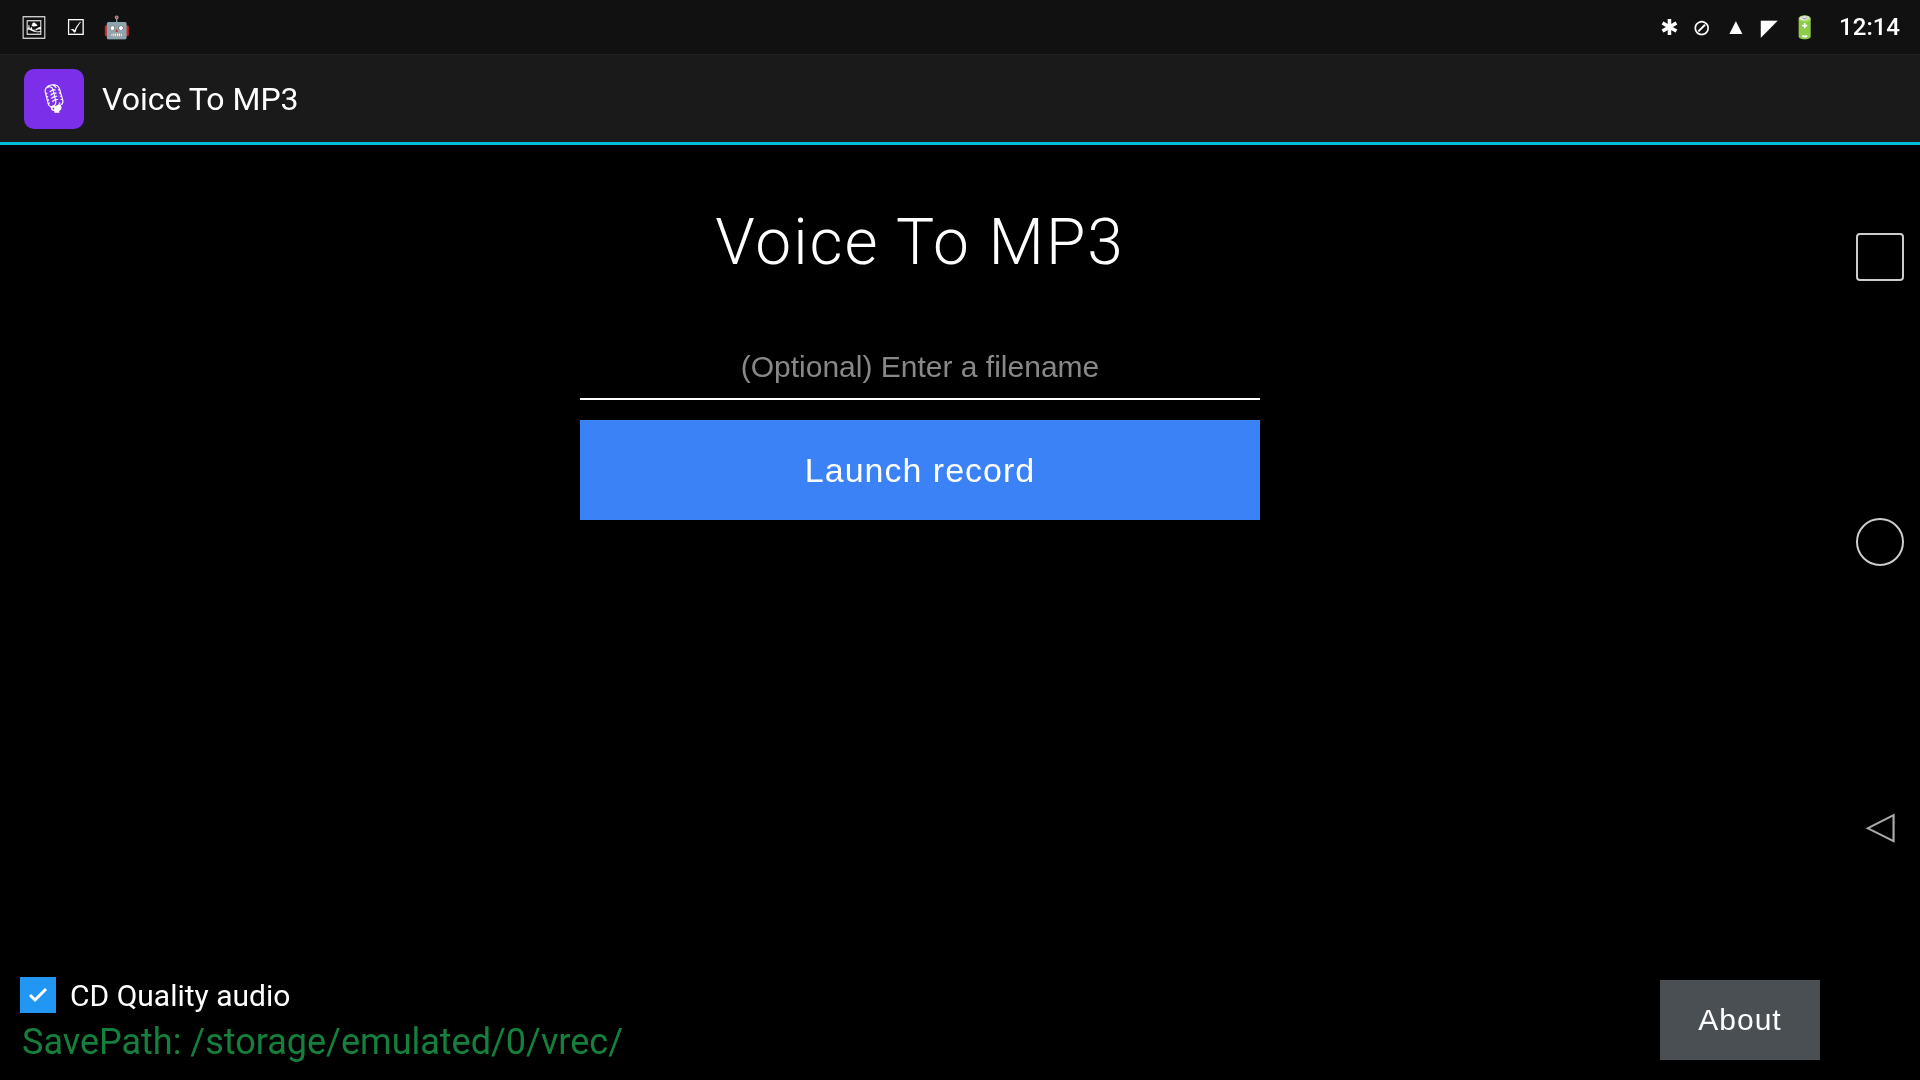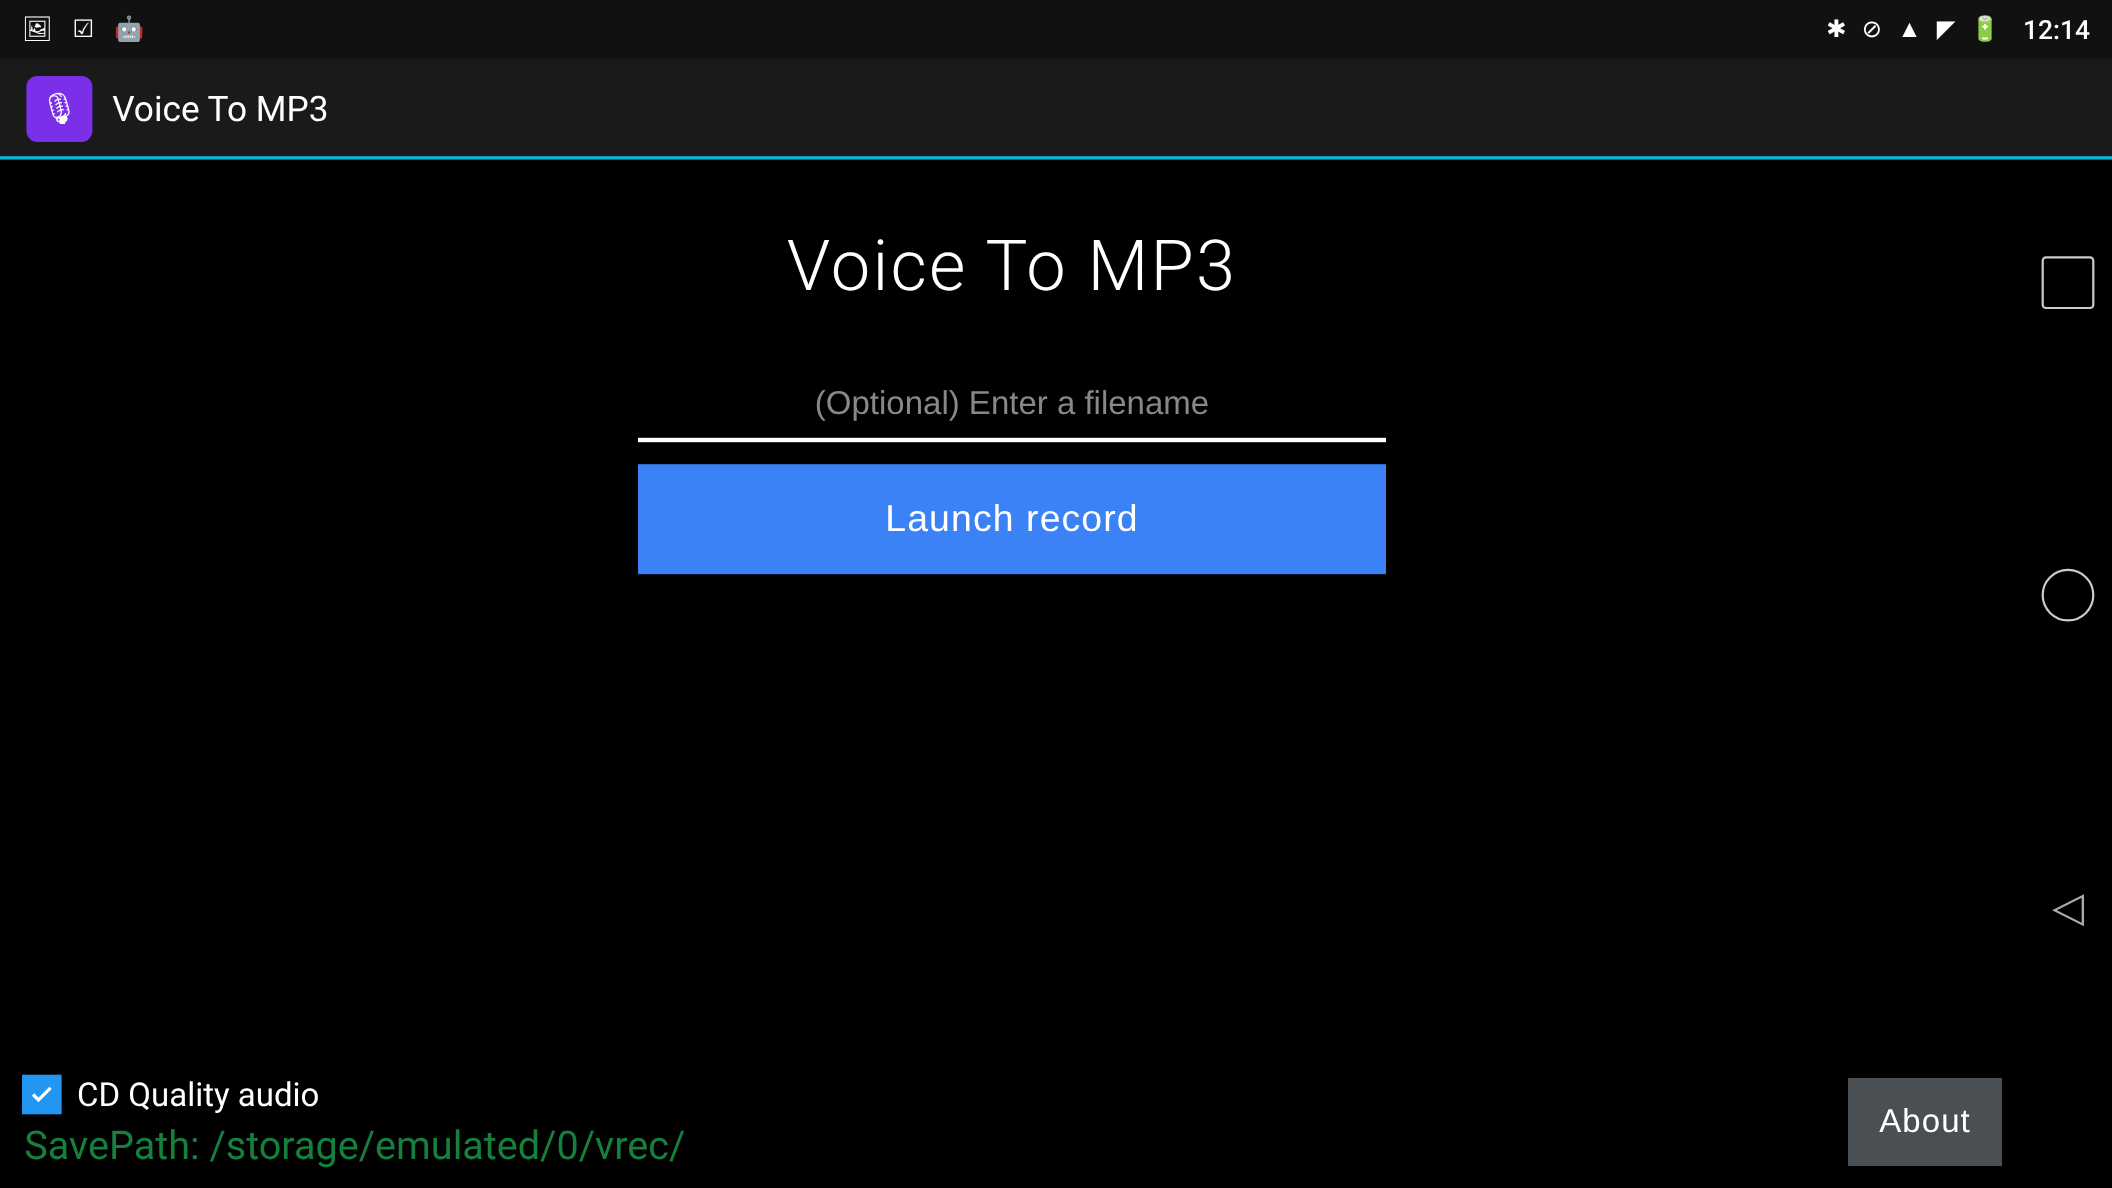--- a/index.html
+++ b/index.html
@@ -134,21 +134,21 @@
       font-size: 64px;
       font-weight: 300;
       color: #fff;
       margin-bottom: 60px;
       letter-spacing: 2px;
     }
 
     #filename-input-wrapper {
       width: 680px;
       margin-bottom: 20px;
-      border-bottom: 4px solid #ffffff;
+      border-bottom: 2px solid #ffffff;
     }
 
     #filename-input {
       width: 100%;
       background: transparent;
       border: none;
       outline: none;
       color: #888;
       font-size: 30px;
       padding: 10px 4px 14px 4px;
@@ -229,21 +229,21 @@
       color: #fff;
     }
 
     #save-path {
       font-size: 36px;
       color: #15803d;
       margin-left: 2px;
     }
 
     #about-btn {
-      width: 140px;
+      width: 160px;
       height: 80px;
       background: #4a4f54;
       border: none;
       color: #fff;
       font-size: 30px;
       cursor: pointer;
       letter-spacing: 1px;
     }
   </style>
 </head>

